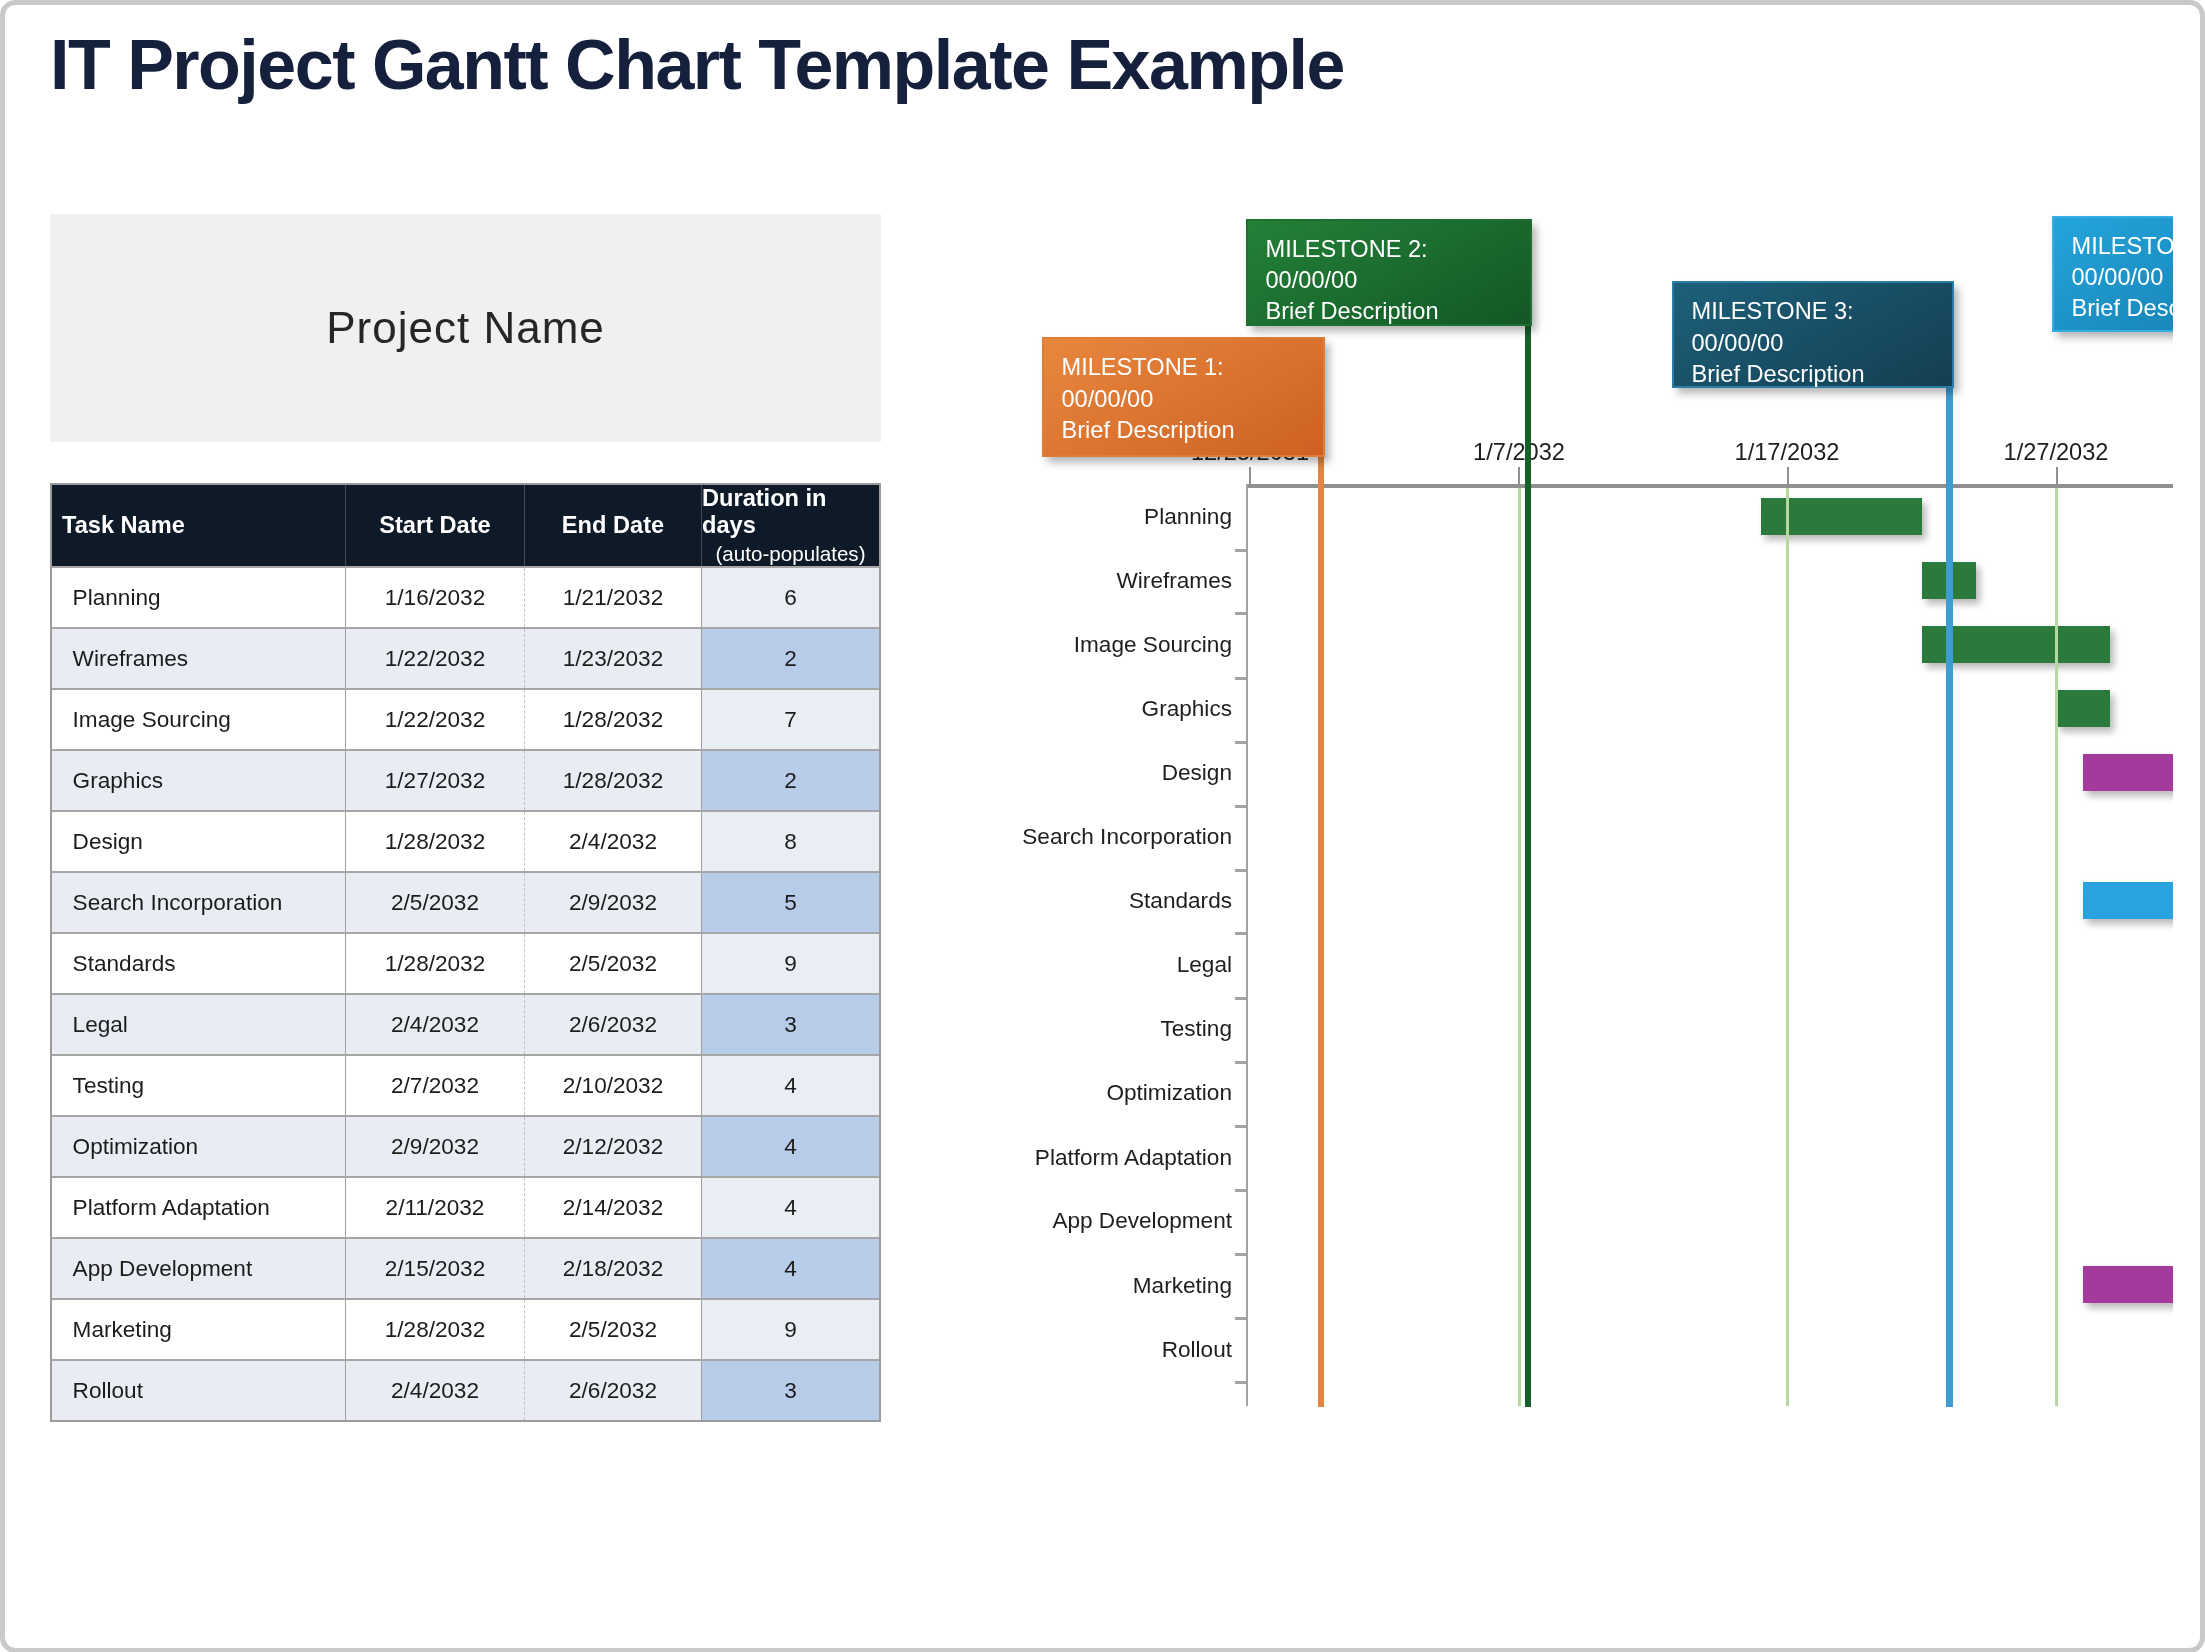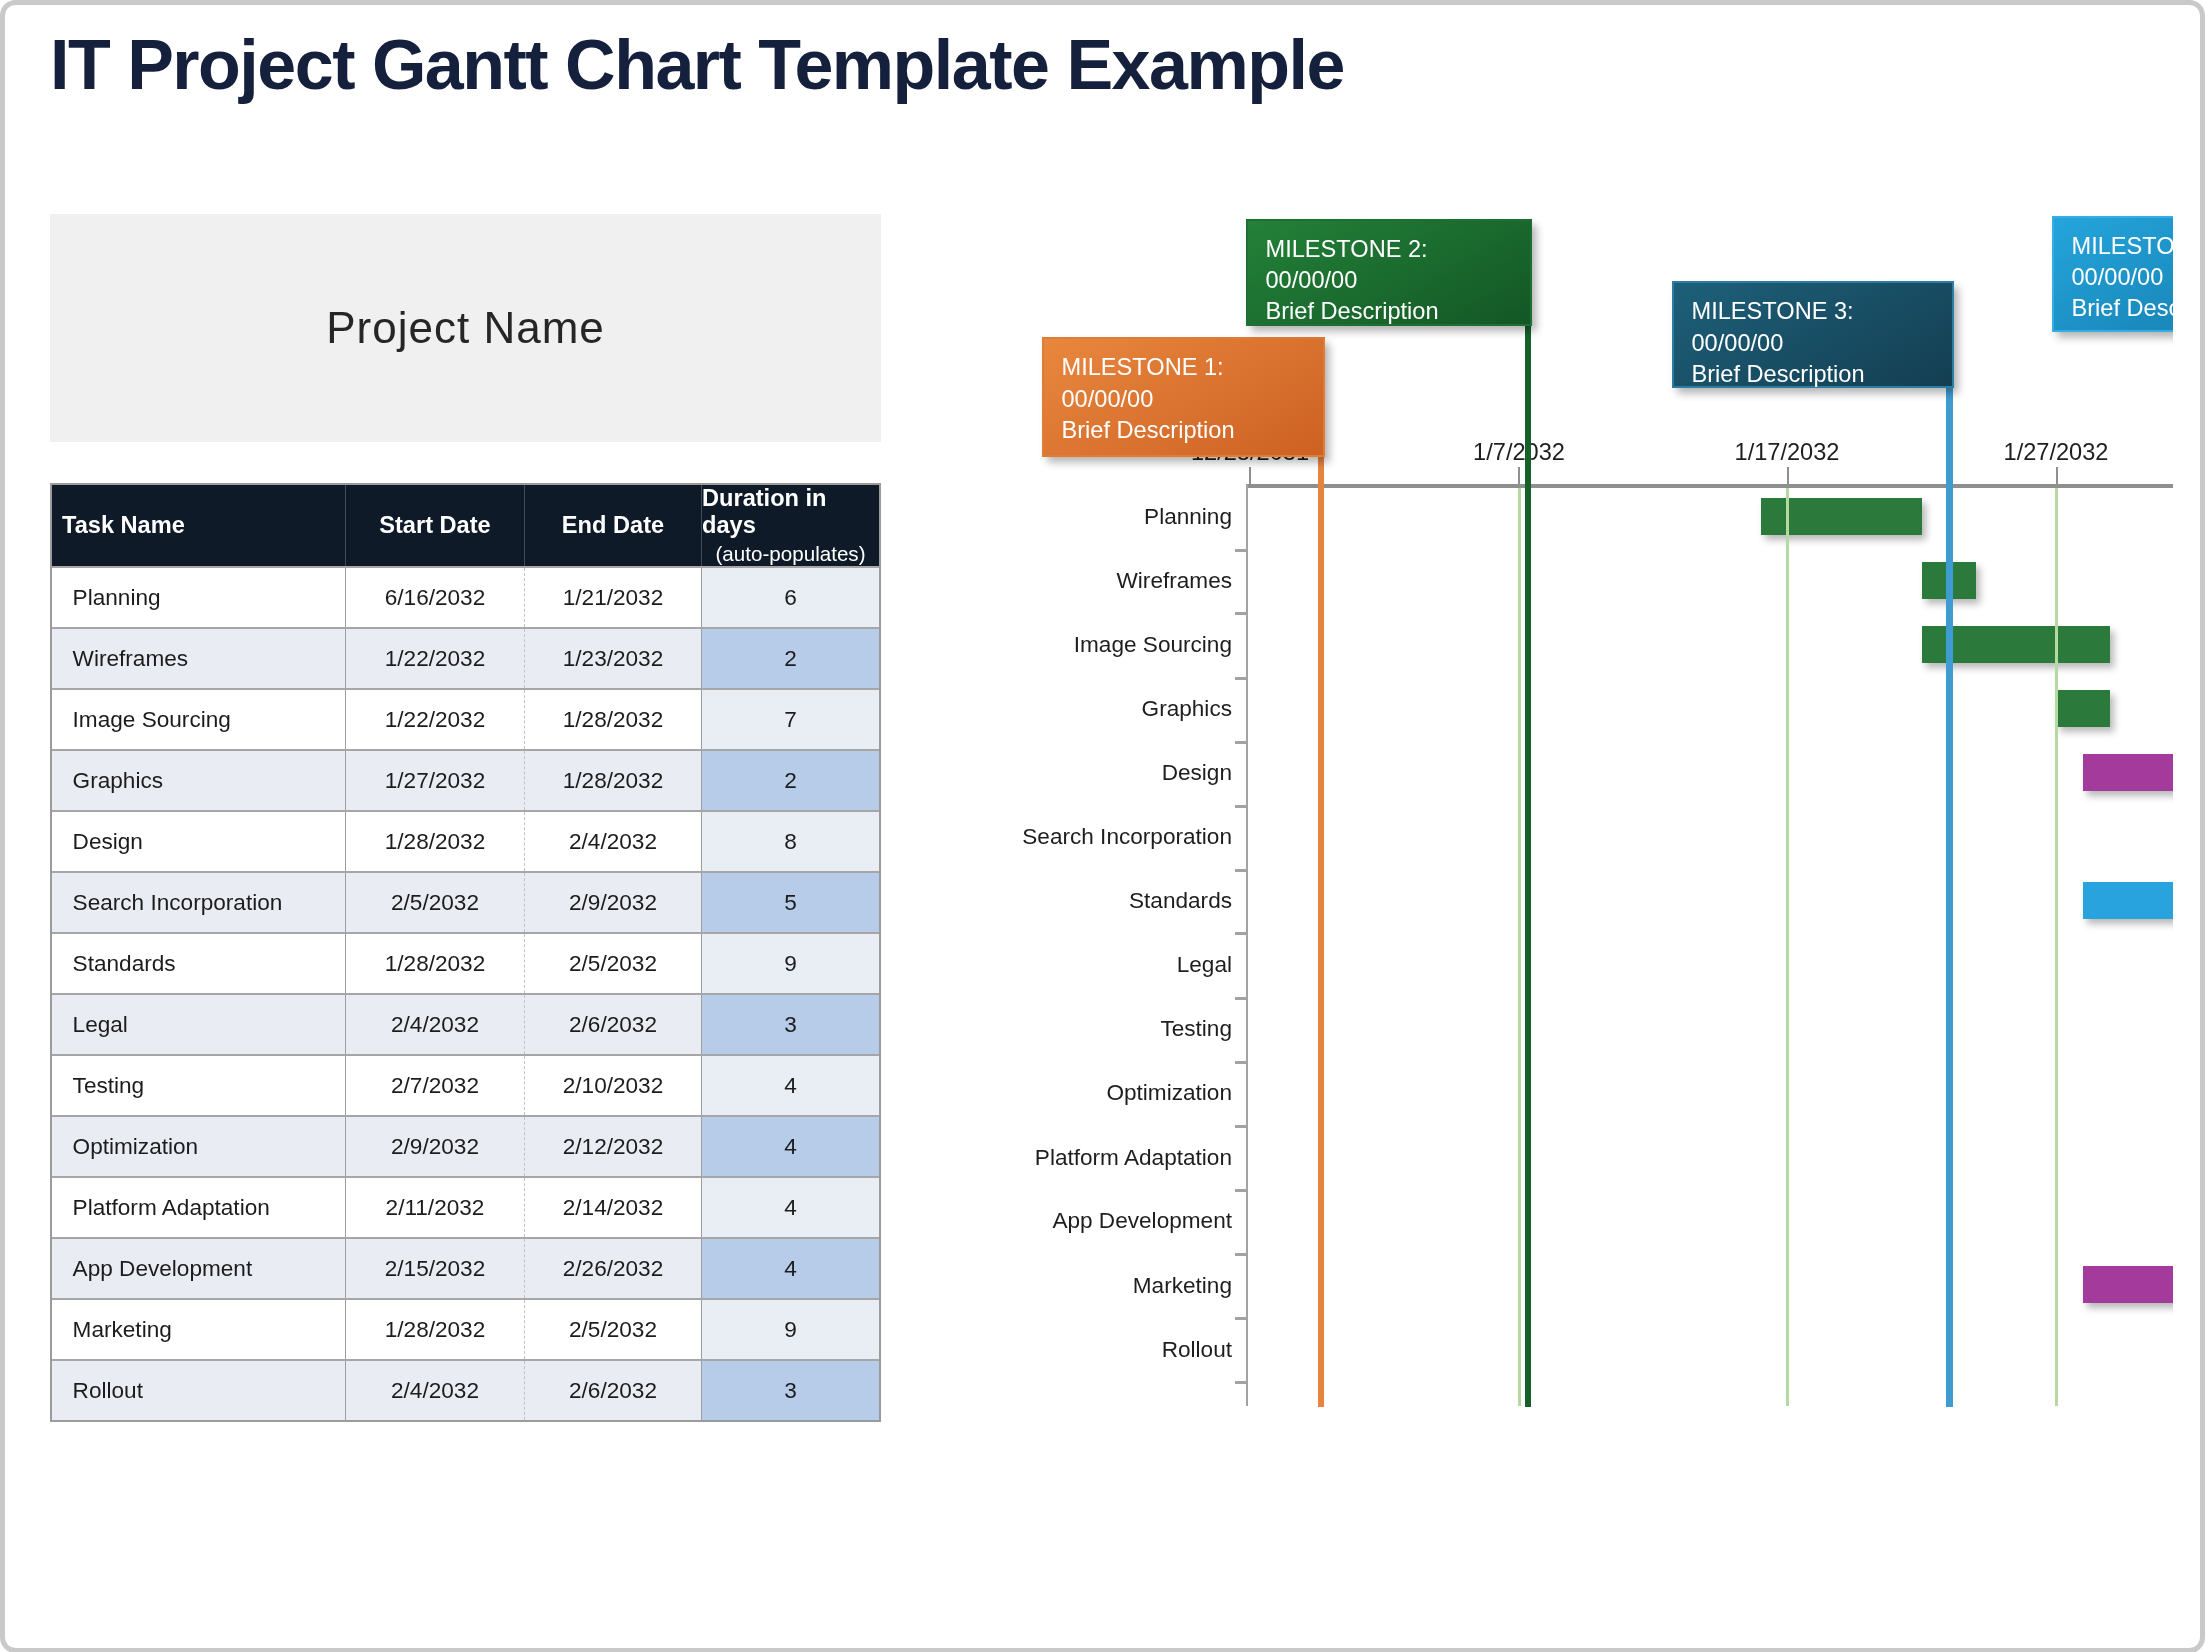--- a/index.html
+++ b/index.html
@@ -76,21 +76,21 @@
       <div class="cell">Start Date</div>
       <div class="cell">End Date</div>
       <div class="cell">
         <span>Duration in days</span>
         <span class="sub">(auto-populates)</span>
       </div>
     </div>
     <div class="t-body" id="t-body">
         <div class="t-row">
           <div class="cell task">Planning</div>
-          <div class="cell start">6/16/2032</div>
+          <div class="cell start">1/16/2032</div>
           <div class="cell end">1/21/2032</div>
           <div class="cell dur">6</div>
         </div>
         <div class="t-row alt">
           <div class="cell task">Wireframes</div>
           <div class="cell start">1/22/2032</div>
           <div class="cell end">1/23/2032</div>
           <div class="cell dur">2</div>
         </div>
         <div class="t-row">
@@ -143,21 +143,21 @@
         </div>
         <div class="t-row">
           <div class="cell task">Platform Adaptation</div>
           <div class="cell start">2/11/2032</div>
           <div class="cell end">2/14/2032</div>
           <div class="cell dur">4</div>
         </div>
         <div class="t-row alt">
           <div class="cell task">App Development</div>
           <div class="cell start">2/15/2032</div>
-          <div class="cell end">2/26/2032</div>
+          <div class="cell end">2/18/2032</div>
           <div class="cell dur">4</div>
         </div>
         <div class="t-row">
           <div class="cell task">Marketing</div>
           <div class="cell start">1/28/2032</div>
           <div class="cell end">2/5/2032</div>
           <div class="cell dur">9</div>
         </div>
         <div class="t-row alt">
           <div class="cell task">Rollout</div>

